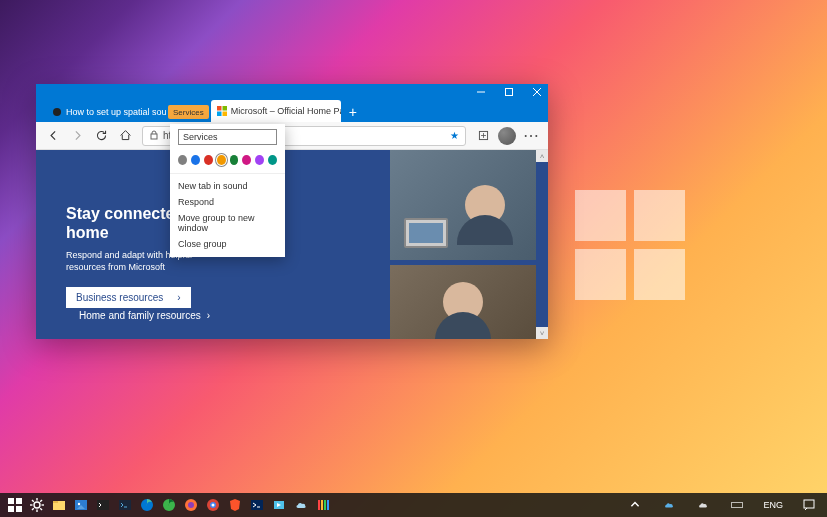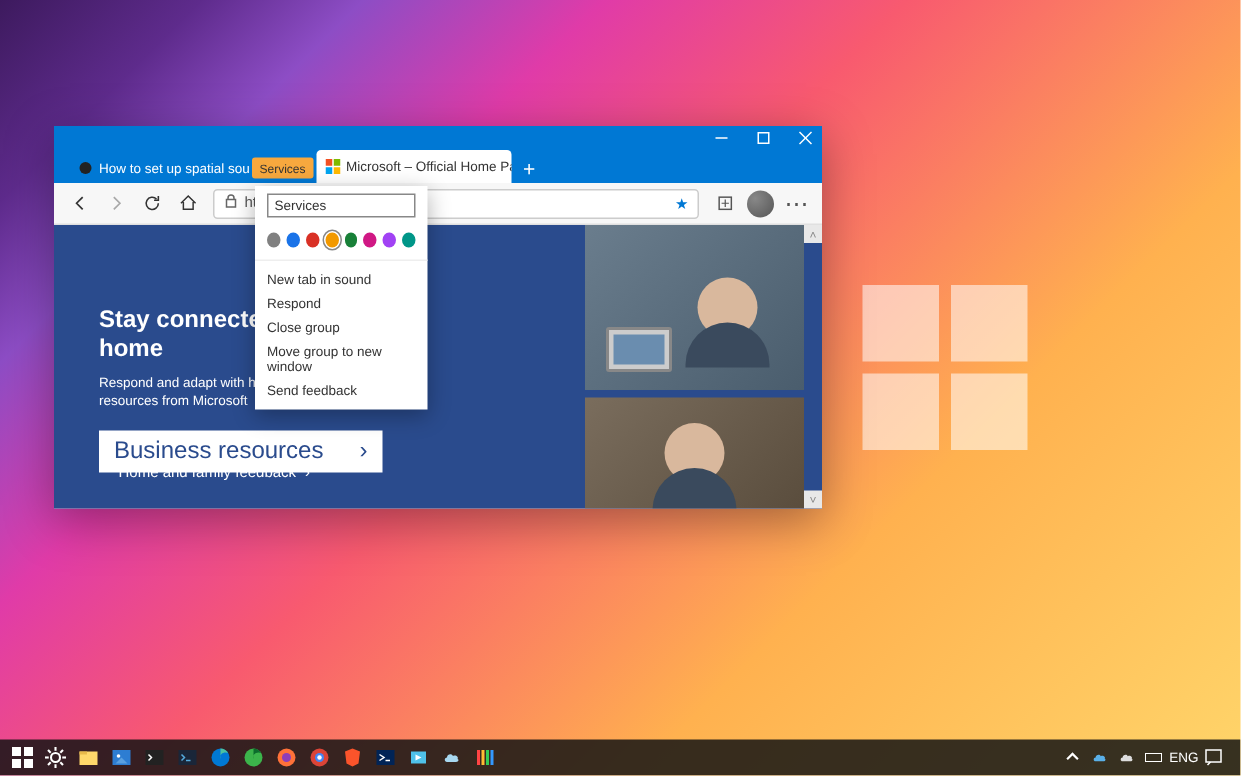--- a/index.html
+++ b/index.html
@@ -26,41 +26,41 @@
 .addressbar { flex: 1; height: 20px; background: #fff; border: 1px solid #ccc; border-radius: 3px; display: flex; align-items: center; padding: 0 6px; margin: 0 4px; font-size: 10px; color: #555; gap: 4px; }
 .addressbar .star { margin-left: auto; color: #0078d4; }
 .profile-pic { width: 18px; height: 18px; border-radius: 50%; background: radial-gradient(circle at 30% 30%, #888, #555); }
 
 .content { flex: 1; background: #2a4b8d; position: relative; overflow: hidden; color: #fff; }
 .scroll-up { position: absolute; top: 0; right: 0; width: 12px; height: 12px; background: #e8e8e8; color: #888; font-size: 8px; display: flex; align-items: center; justify-content: center; }
 .scroll-down { position: absolute; bottom: 0; right: 0; width: 12px; height: 12px; background: #e8e8e8; color: #888; font-size: 8px; display: flex; align-items: center; justify-content: center; }
 .hero-text { position: absolute; top: 54px; left: 30px; width: 160px; }
 .hero-text h2 { font-size: 16px; font-weight: 600; line-height: 1.2; margin-bottom: 8px; }
 .hero-text p { font-size: 9px; line-height: 1.3; }
-.biz-btn { position: absolute; top: 137px; left: 30px; background: #fff; color: #2a4b8d; padding: 5px 10px; font-size: 16px; display: flex; align-items: center; gap: 24px; cursor: pointer; }
+.biz-btn { position: absolute; top: 137px; left: 30px; background: #fff; color: #2a4b8d; padding: 5px 10px; font-size: 10px; display: flex; align-items: center; gap: 14px; cursor: pointer; }
 .home-link { position: absolute; top: 160px; left: 43px; font-size: 10px; display: flex; align-items: center; gap: 6px; cursor: pointer; }
 .img-top { position: absolute; top: 0; right: 12px; width: 146px; height: 110px; background: linear-gradient(135deg,#6a7d8d,#4a5d6d); display:flex; align-items:center; justify-content:center; overflow:hidden;}
 .img-bot { position: absolute; top: 115px; right: 12px; width: 146px; height: 74px; background: linear-gradient(135deg,#7a6d5d,#5a4d3d); display:flex; align-items:center; justify-content:center; overflow:hidden;}
 .person { width:40px; height:40px; border-radius:50%; background:#d9b89d; position:relative; }
 .person::after { content:""; position:absolute; bottom:-20px; left:-8px; width:56px; height:30px; border-radius:30px 30px 0 0; background:#3a4a5d;}
 .laptop { position:absolute; left:14px; bottom:12px; width:44px; height:30px; background:#ccc; border:2px solid #888; border-radius:2px;}
 .laptop::after { content:""; position:absolute; top:3px; left:3px; right:3px; bottom:3px; background:#6a8daf;}
 
 .context-menu { position: absolute; top: 124px; left: 170px; width: 115px; background: #fff; box-shadow: 0 4px 14px rgba(0,0,0,0.3); padding: 5px 0; font-size: 9px; color: #333; z-index: 10; }
 .group-name { margin: 0 8px 6px 8px; border: 1px solid #888; padding: 2px 4px; font-size: 9px; }
 .colors { display: flex; gap: 4px; padding: 4px 8px 8px 8px; border-bottom: 0px solid #eee; }
 .colors span { width: 10px; height: 10px; border-radius: 50%; cursor: pointer; }
 .colors span.sel { outline: 1px solid #888; outline-offset: 1px; }
 .menu-sep { height:1px; background:#eee; margin:0 0 4px 0; }
 .menu-item { padding: 3px 8px; cursor: pointer; }
 
 .taskbar { position: absolute; bottom: 0; left: 0; right: 0; height: 24px; background: rgba(20,20,20,0.85); display: flex; align-items: center; padding: 0 4px; }
 .tb-icon { width: 22px; height: 22px; display: flex; align-items: center; justify-content: center; cursor: pointer; }
 .tb-icon svg, .tb-icon .glyph { width: 14px; height: 14px; }
-.sys-tray { margin-left: auto; display: flex; align-items: center; gap: 2px; padding-right: 6px; color: #fff; font-size: 9px; justify-content: space-between; }
+.sys-tray { margin-left: auto; display: flex; align-items: center; gap: 18px; padding-right: 6px; color: #fff; font-size: 9px; justify-content: space-between; }
 .sys-tray .tb-icon { width: 16px; }
 .sys-tray svg { width: 12px; height: 12px; }
 </style>
 </head>
 <body>
 
 <div class="win-logo">
     <div></div>
     <div></div>
     <div></div>
@@ -165,44 +165,43 @@
       </div>
     <div class="hero-text">
       <h2>Stay connected at home</h2>
       <p>Respond and adapt with helpful resources from Microsoft</p>
     </div>
     <div class="biz-btn">
       <span>Business resources</span>
       <span>›</span>
     </div>
     <div class="home-link">
-      <span>Home and family feedback</span>
+      <span>Home and family resources</span>
       <span>›</span>
     </div>
   </div>
 </div>
 
 <div class="context-menu">
   <div class="group-name">Services</div>
   <div class="colors">
     <span style="background:#808080"></span>
     <span style="background:#1a73e8"></span>
     <span style="background:#d93025"></span>
     <span class="sel" style="background:#f29900"></span>
     <span style="background:#188038"></span>
     <span style="background:#d01884"></span>
     <span style="background:#a142f4"></span>
     <span style="background:#009688"></span>
   </div>
   <div class="menu-sep"></div>
   <div class="menu-item">New tab in sound</div>
   <div class="menu-item">Respond</div>
+  <div class="menu-item">Move group to new window</div>
   <div class="menu-item">Close group</div>
-  <div class="menu-item">Move group to new window</div>
-  <div class="menu-item">Send feedback</div>
 </div>
 
 <div class="taskbar">
   <div class="tb-icon">
       <svg viewBox="0 0 14 14">
         <rect x="0" y="0" width="6" height="6" fill="#fff"></rect>
         <rect x="8" y="0" width="6" height="6" fill="#fff"></rect>
         <rect x="0" y="8" width="6" height="6" fill="#fff"></rect>
         <rect x="8" y="8" width="6" height="6" fill="#fff"></rect>
       </svg>

